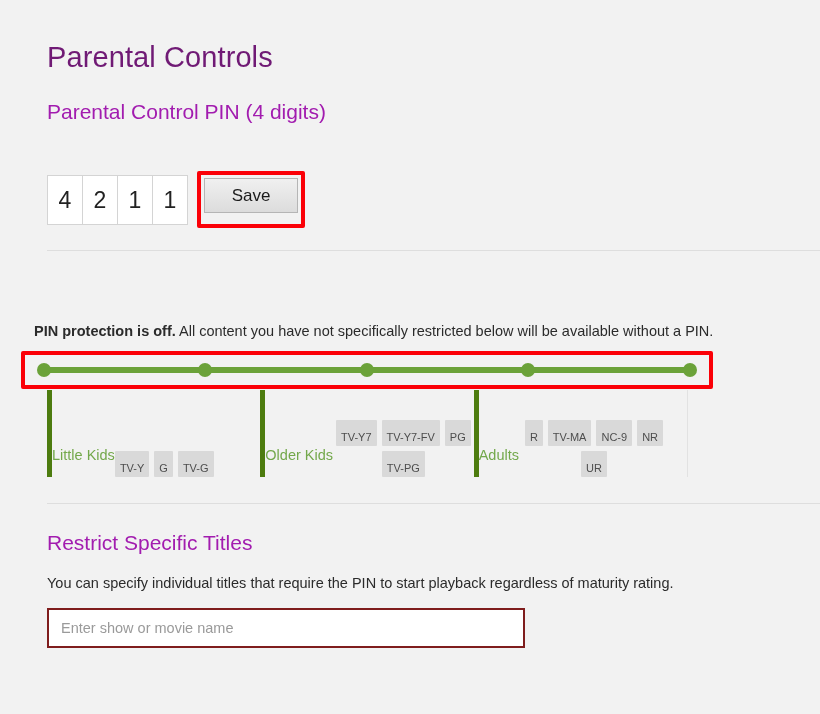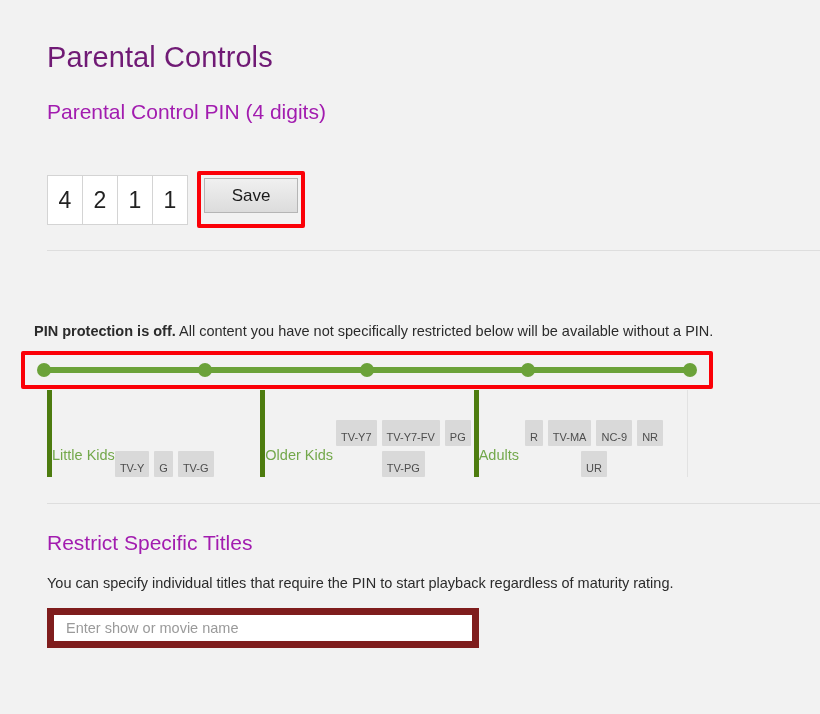--- a/index.html
+++ b/index.html
@@ -203,24 +203,24 @@
     line-height: 1;
     white-space: nowrap;
     border-radius: 1px;
   }
 
   
   .title-input {
     position: absolute;
     left: 47px;
     top: 608px;
-    width: 432px;
+    width: 478px;
     height: 40px;
     background: #ffffff;
-    border: 7px solid #7f1d1d;
+    border: 2px solid #7f1d1d;
     box-sizing: border-box;
     font-family: "Liberation Sans", sans-serif;
     font-size: 14.5px;
     color: #222222;
     padding: 0 12px;
     outline: none;
   }
   .title-input::placeholder { color: #9a9a9a; }
 </style>
 </head>

